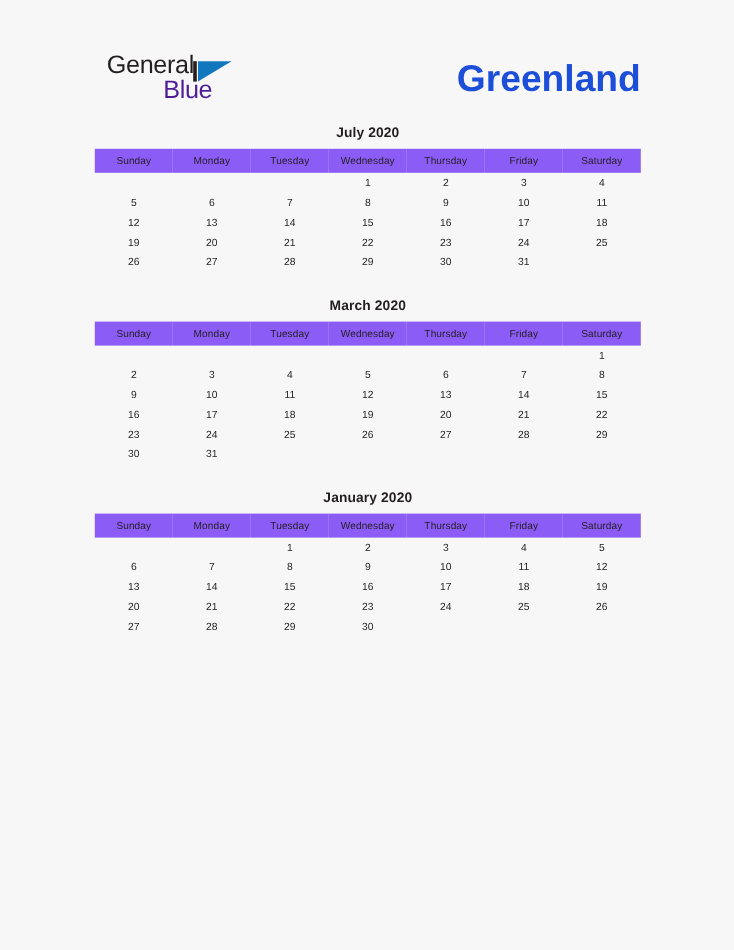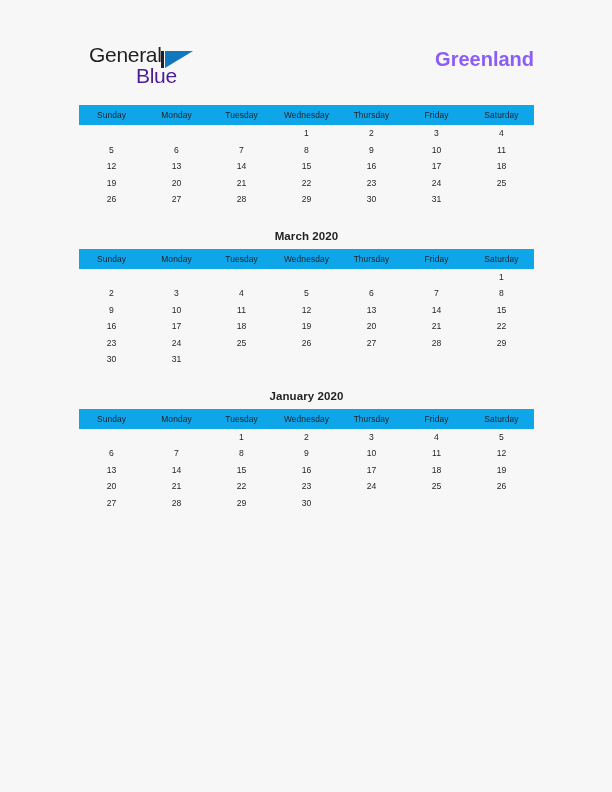--- a/index.html
+++ b/index.html
@@ -83,23 +83,23 @@
     width: 0;
     height: 0;
     border-top: 17px solid #1278be;
     border-right: 28px solid transparent;
   }
 
   .country-title {
     position: absolute;
     right: 0px;
     top: 8px;
-    font-size: 20px;
+    font-size: 31px;
     font-weight: 700;
-    color: #8b5cf6;
+    color: #1d4ed8;
     letter-spacing: 0px;
     white-space: nowrap;
   }
 
   
   .calendars {
     position: absolute;
     left: 79px;
     top: 105px;
     width: 455px;
@@ -119,21 +119,21 @@
     letter-spacing: 0.1px;
   }
 
   table.cal {
     width: 455px;
     border-collapse: collapse;
     table-layout: fixed;
   }
 
   table.cal thead th {
-    background: #0ea5e9;
+    background: #8b5cf6;
     font-size: 8.4px;
     font-weight: 400;
     color: #231f20;
     text-align: center;
     padding: 5px 0 5px 0;
     border: none;
     letter-spacing: 0.1px;
   }
 
   table.cal tbody td {
@@ -166,20 +166,21 @@
       </span>
       <span class="logo-blue">Blue</span>
     </div>
 
     <div class="country-title">Greenland</div>
 
   </div>
 
   <div class="calendars">
       <div class="month-block">
+        <div class="month-title">July 2020</div>
         <table class="cal">
           <thead>
             <tr>
               <th>Sunday</th>
               <th>Monday</th>
               <th>Tuesday</th>
               <th>Wednesday</th>
               <th>Thursday</th>
               <th>Friday</th>
               <th>Saturday</th>

